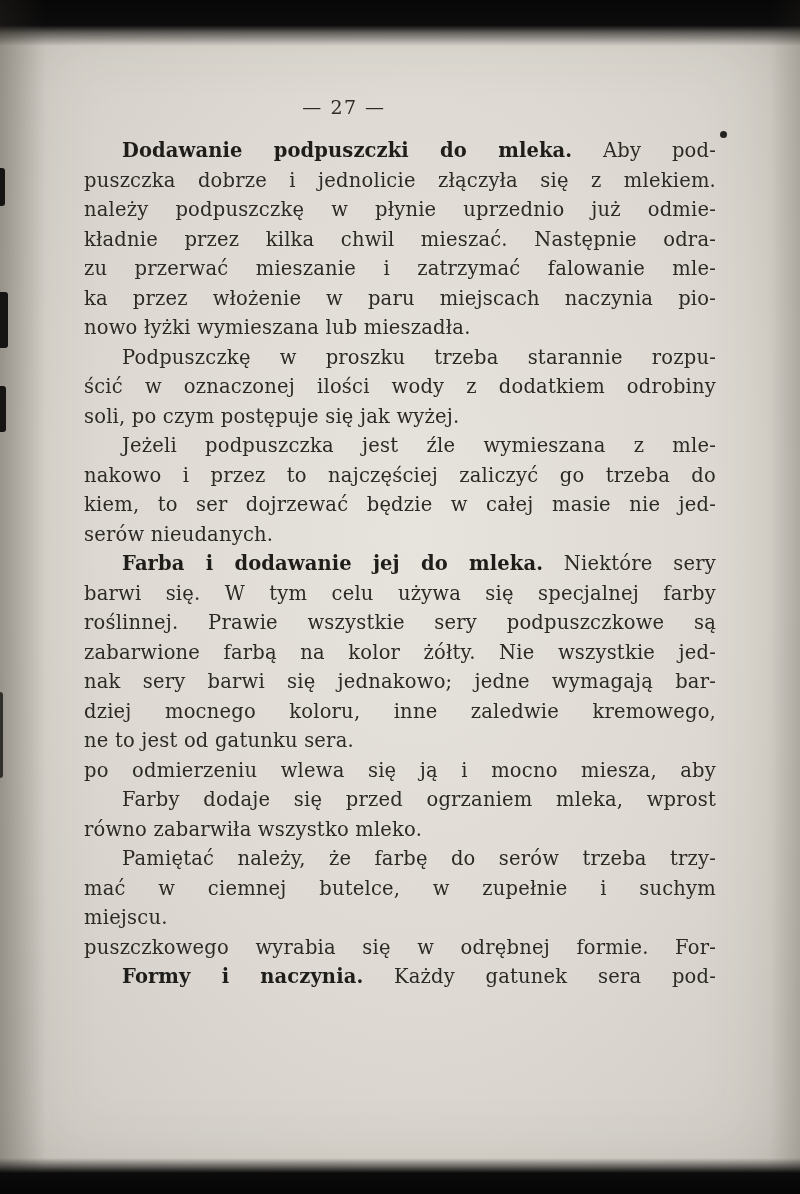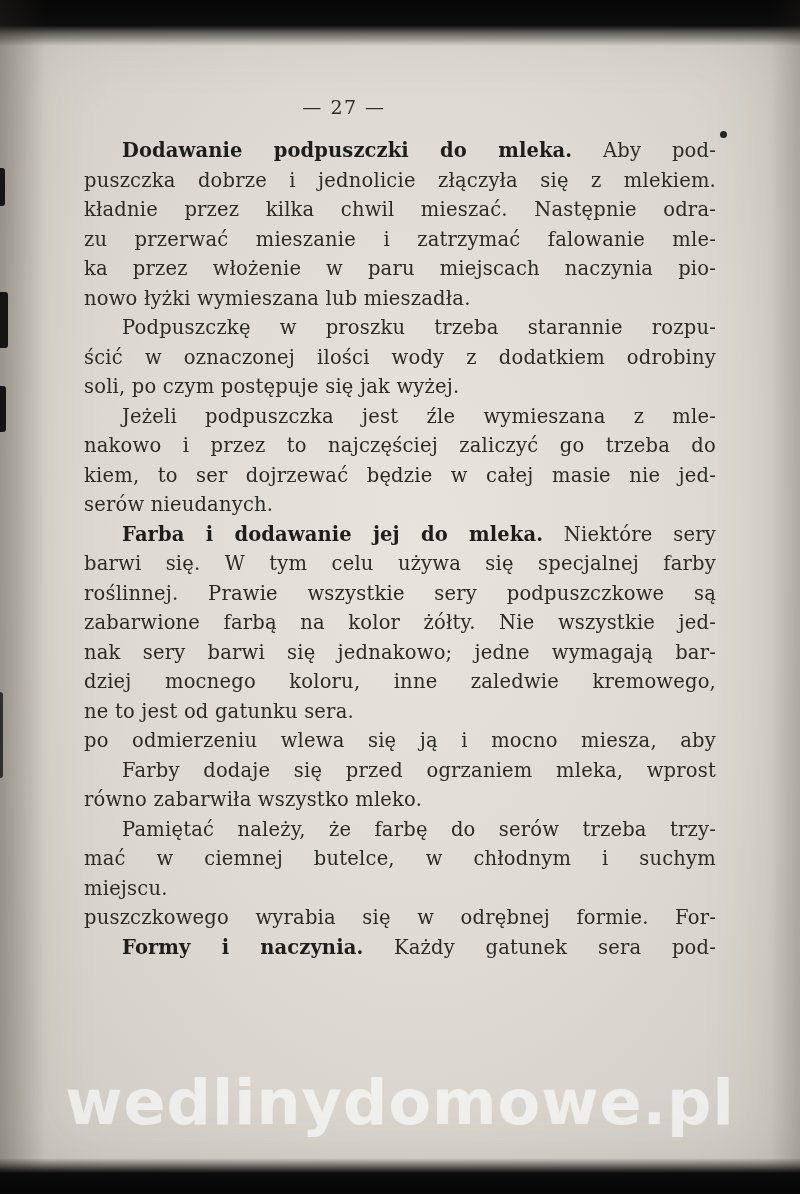--- a/index.html
+++ b/index.html
@@ -94,20 +94,21 @@
   <div class="edge-mark m4"></div>
   <div class="speck"></div>
 
   <div class="page-number">— 27 —</div>
 
   <div class="text-block">
 
     <div class="para">
       <div class="line indent"><b class="lead">Dodawanie podpuszczki do mleka.</b> <span>Aby pod-</span></div>
       <div class="line">puszczka dobrze i jednolicie złączyła się z mlekiem.</div>
+      <div class="line">należy podpuszczkę w płynie uprzednio już odmie-</div>
       <div class="line">kładnie przez kilka chwil mieszać. Następnie odra-</div>
       <div class="line">zu przerwać mieszanie i zatrzymać falowanie mle-</div>
       <div class="line">ka przez włożenie w paru miejscach naczynia pio-</div>
       <div class="line lastline">nowo łyżki wymieszana lub mieszadła.</div>
     </div>
 
     <div class="para">
       <div class="line indent">Podpuszczkę w proszku trzeba starannie rozpu-</div>
       <div class="line">ścić w oznaczonej ilości wody z dodatkiem odrobiny</div>
       <div class="line lastline">soli, po czym postępuje się jak wyżej.</div>
@@ -131,27 +132,26 @@
     </div>
 
     <div class="para">
       <div class="line">po odmierzeniu wlewa się ją i mocno miesza, aby</div>
       <div class="line indent">Farby dodaje się przed ogrzaniem mleka, wprost</div>
       <div class="line lastline">równo zabarwiła wszystko mleko.</div>
     </div>
 
     <div class="para">
       <div class="line indent">Pamiętać należy, że farbę do serów trzeba trzy-</div>
-      <div class="line">mać w ciemnej butelce, w chłodnym i suchym</div>
+      <div class="line">mać w ciemnej butelce, w zupełnie i suchym</div>
       <div class="line lastline">miejscu.</div>
     </div>
 
     <div class="para">
       <div class="line">puszczkowego wyrabia się w odrębnej formie. For-</div>
       <div class="line indent"><b class="lead">Formy i naczynia.</b> <span>Każdy gatunek sera pod-</span></div>
     </div>
 
   </div>
 
-  <div class="watermark">wedlinydomowe.pl</div>
 
   <div class="scan-bottom"></div>
 </div>
 
 </body></html>

